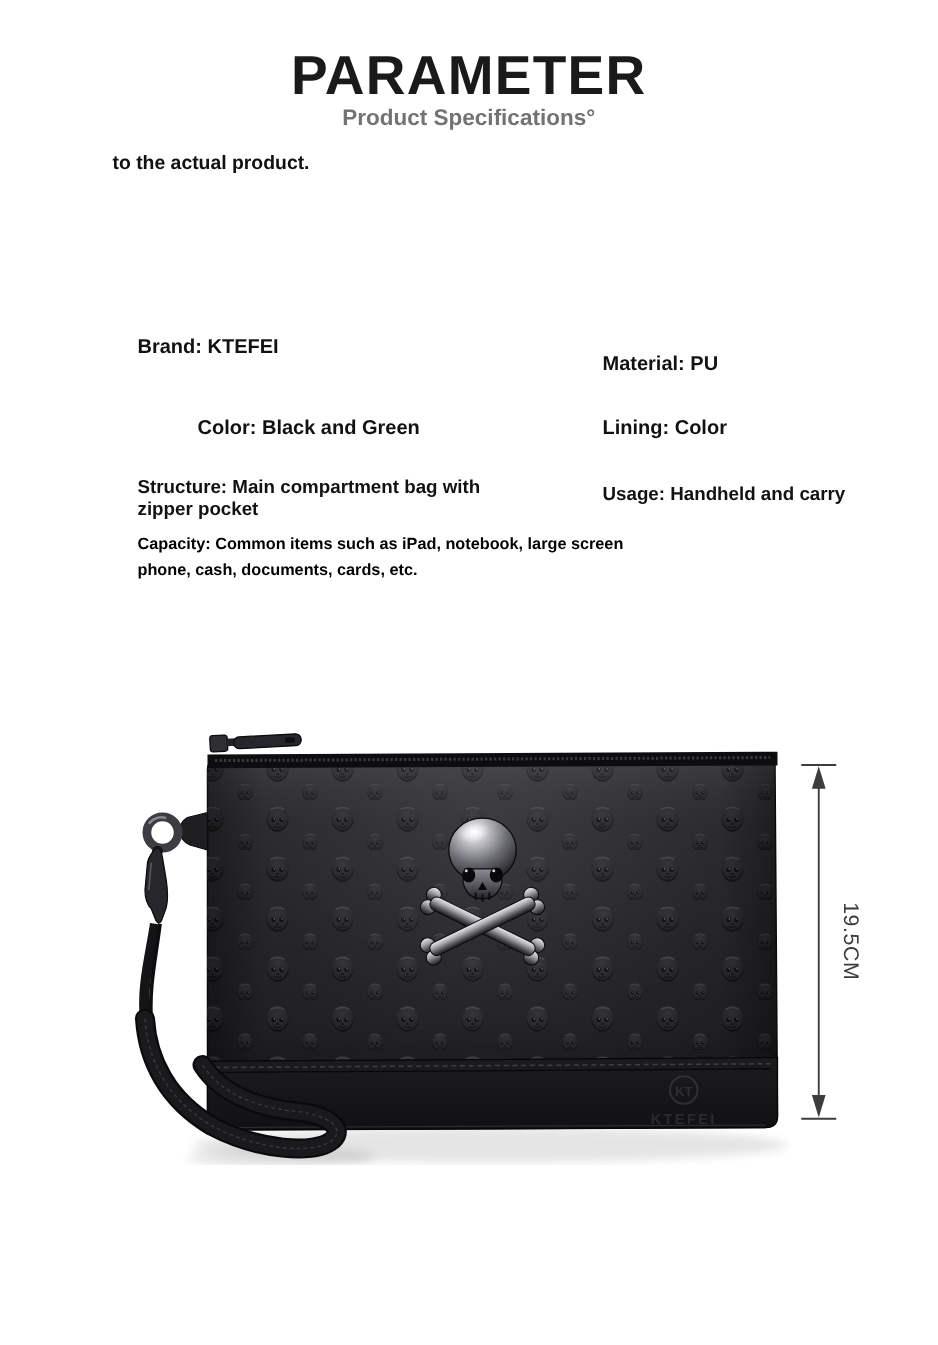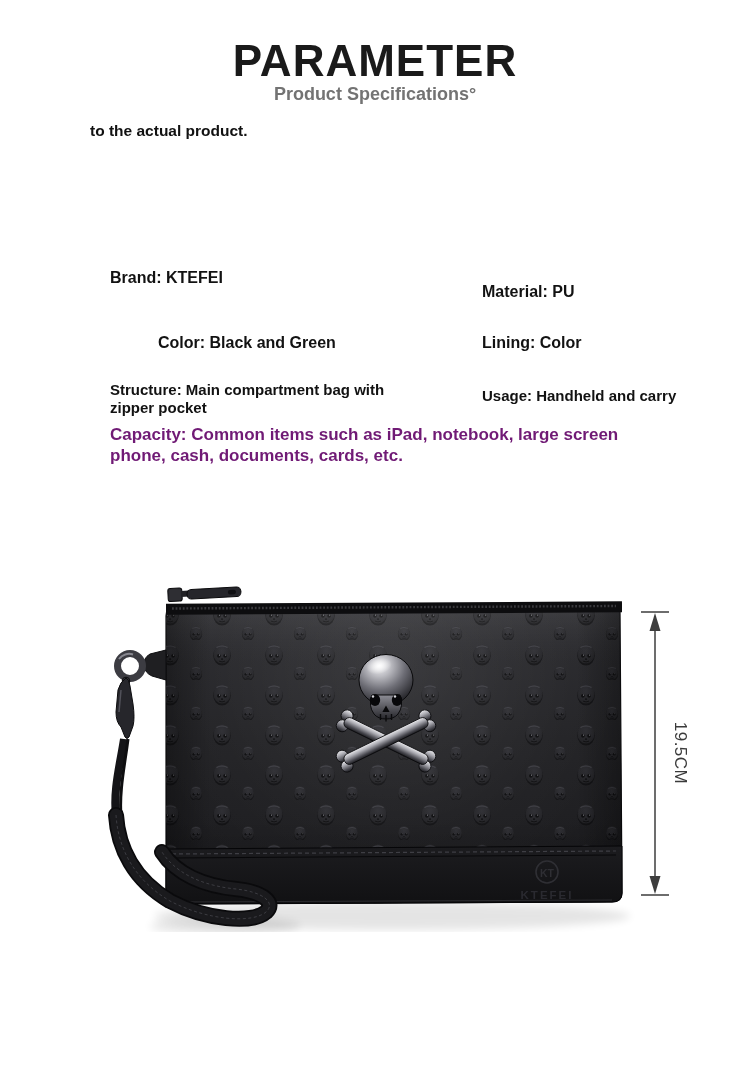--- a/index.html
+++ b/index.html
@@ -8,21 +8,21 @@
   .abs{position:absolute;}
   .title{left:0;right:0;top:36px;text-align:center;font-size:44px;font-weight:900;
          letter-spacing:1px;color:#1a1a1a;}
   .subtitle{left:0;right:0;top:84px;text-align:center;font-size:18px;font-weight:bold;color:#737373;}
   .disclaimer{left:90px;top:121px;width:600px;font-size:15.5px;font-weight:bold;line-height:20px;color:#111;}
   .disclaimer span{display:block;}
   .spec{font-weight:bold;color:#121212;}
   .spec-main{font-size:16px;}
   .spec-sub{font-size:15px;line-height:18px;}
   .spec-sub span{display:block;}
-  .capacity{left:110px;top:424px;width:600px;font-size:17px;font-weight:bold;line-height:21px;color:#701a75;}
+  .capacity{left:110px;top:424px;width:600px;font-size:13px;font-weight:bold;line-height:21px;color:#000000;}
   .capacity span{display:block;}
   svg text{font-family:"Liberation Sans", sans-serif;}
 </style>
 </head>
 <body>
 
 <div class="page">
 
   <div class="abs title">PARAMETER</div>
   <div class="abs subtitle">Product Specifications°</div>

